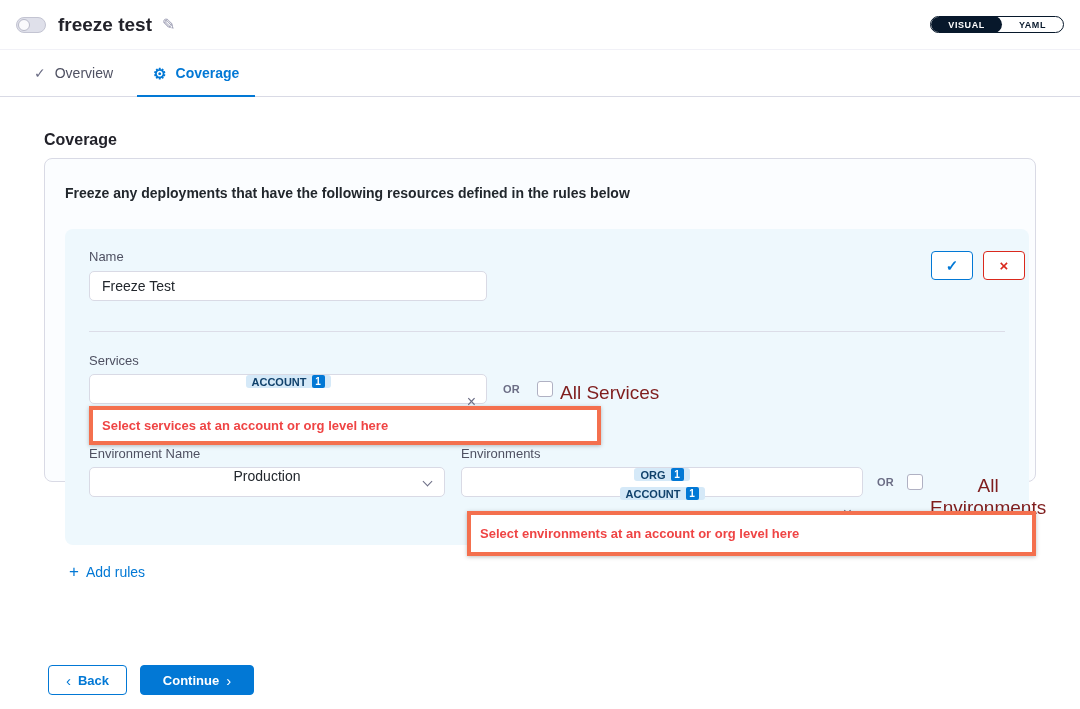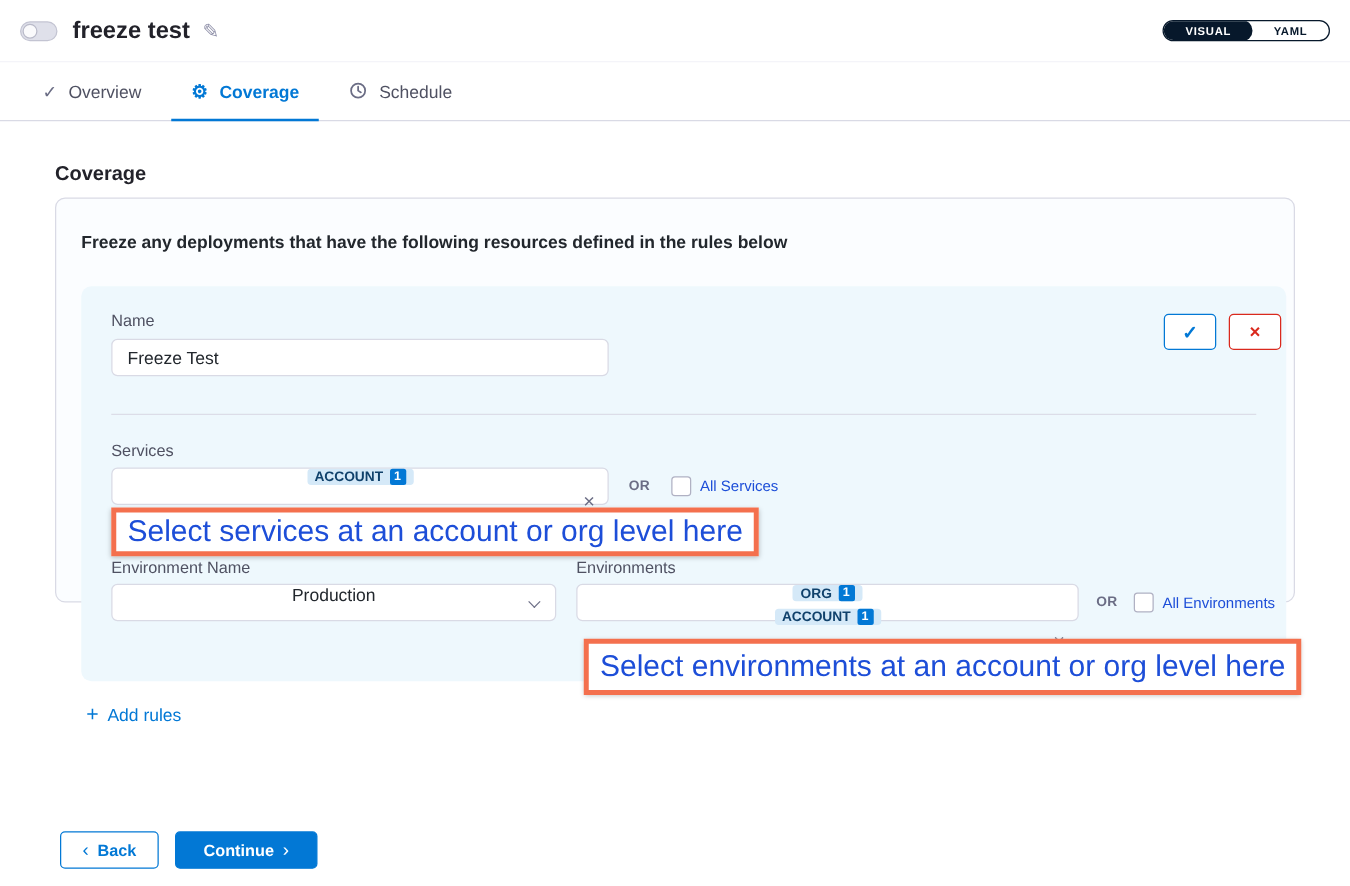--- a/index.html
+++ b/index.html
@@ -42,25 +42,25 @@
   .chip-input{position:absolute;height:30px;background:#fff;border:1px solid #d9dae5;border-radius:5px;display:flex;align-items:center;padding:0 10px;gap:6px;cursor:text;flex-direction:column;}
   .chip{display:inline-flex;align-items:center;gap:5px;height:20px;background:#d5e9f8;border-radius:3px;padding:0 6px;font-size:11px;font-weight:700;color:#10416b;cursor:pointer;}
   .chip .count{min-width:13px;height:13px;background:var(--primary);color:#fff;border-radius:2px;font-size:10px;font-weight:700;display:flex;align-items:center;justify-content:center;padding:0 3px;}
   .clear-x{margin-left:auto;color:#6b6d85;font-size:16px;cursor:pointer;line-height:1;}
   .icon-btn{position:absolute;width:42px;height:29px;border-radius:4px;background:#fff;display:flex;align-items:center;justify-content:center;font-size:15px;font-weight:700;cursor:pointer;}
   .icon-btn.apply{border:1px solid var(--primary);color:var(--primary);}
   .icon-btn.delete{border:1px solid var(--danger);color:var(--danger);}
   .divider{position:absolute;left:24px;right:24px;top:102px;height:1px;background:#dcdde8;}
   .or-label{position:absolute;font-size:11px;font-weight:600;color:#6b6d85;letter-spacing:.3px;}
   .checkbox{position:absolute;width:16px;height:16px;border:1.5px solid #b0b1c3;border-radius:3px;background:#fff;cursor:pointer;}
-  .cb-label{position:absolute;font-size:12px;color:#1d4ed8;cursor:pointer;text-align:center;}
+  .cb-label{position:absolute;font-size:19px;color:#7f1d1d;cursor:pointer;text-align:center;}
   .select-value{font-size:14px;color:#22272d;}
   .chev{position:absolute;right:13px;top:10px;width:7px;height:7px;border-right:1.5px solid #6b6d85;border-bottom:1.5px solid #6b6d85;transform:rotate(45deg);}
 
-  .annotation{position:absolute;display:inline-flex;align-items:center;background:#fff;border:4px solid var(--annotation);padding:0 9px;font-size:24px;font-weight:400;color:#1d4ed8;box-shadow:0 1px 4px rgba(0,0,0,.25);white-space:nowrap;z-index:5;}
+  .annotation{position:absolute;display:inline-flex;align-items:center;background:#fff;border:4px solid var(--annotation);padding:0 9px;font-size:13px;font-weight:700;color:#ef4444;box-shadow:0 1px 4px rgba(0,0,0,.25);white-space:nowrap;z-index:5;}
 
   .add-rule{position:absolute;left:24px;top:404px;display:flex;align-items:center;gap:7px;color:var(--primary);font-size:14px;cursor:pointer;}
   .add-rule .plus{font-size:17px;line-height:1;}
 
   .footer-btn{position:absolute;top:665px;height:30px;border-radius:4px;display:flex;align-items:center;justify-content:center;gap:7px;font-size:13px;font-weight:700;cursor:pointer;font-family:"Liberation Sans",sans-serif;}
   .btn-back{left:48px;width:79px;background:#fff;border:1px solid var(--primary);color:var(--primary);}
   .btn-continue{left:140px;width:114px;background:var(--primary);border:1px solid var(--primary);color:#fff;}
   .btn-chev{font-size:15px;font-weight:400;line-height:1;}
 </style>
 </head>
@@ -81,29 +81,20 @@
   </header>
 
   <nav class="tabs">
     <div class="tab">
       <span class="ticon">✓</span>
       <span>Overview</span>
     </div>
     <div class="tab active">
       <span class="ticon">⚙</span>
       <span>Coverage</span>
-    </div>
-    <div class="tab">
-      <span class="ticon">
-        <svg width="15" height="15" viewBox="0 0 16 16">
-            <circle cx="8" cy="8" r="6" fill="none" stroke="#6b6d85" stroke-width="1.5"></circle>
-            <path d="M8 4.6V8l2.4 1.5" fill="none" stroke="#6b6d85" stroke-width="1.5" stroke-linecap="round"></path>
-          </svg>
-      </span>
-      <span>Schedule</span>
     </div>
   </nav>
 
   <h2 class="section-heading">Coverage</h2>
 
   <section class="outer-card">
     <p class="card-desc">Freeze any deployments that have the following resources defined in the rules below</p>
 
     <div class="rule-card">
 

